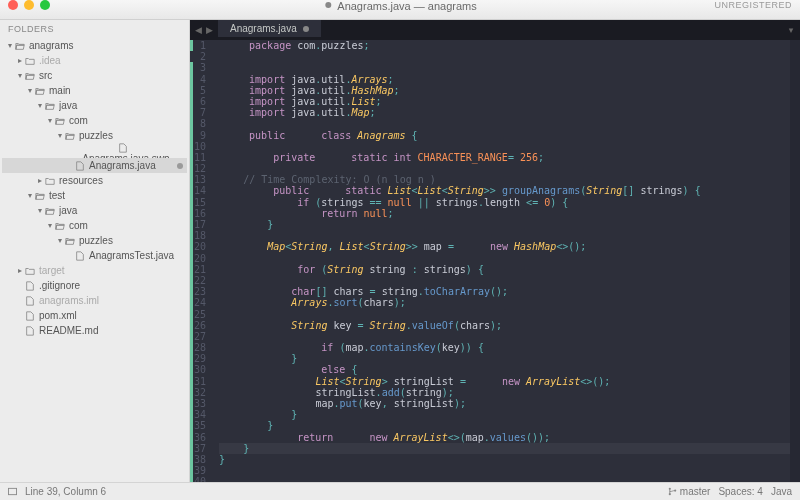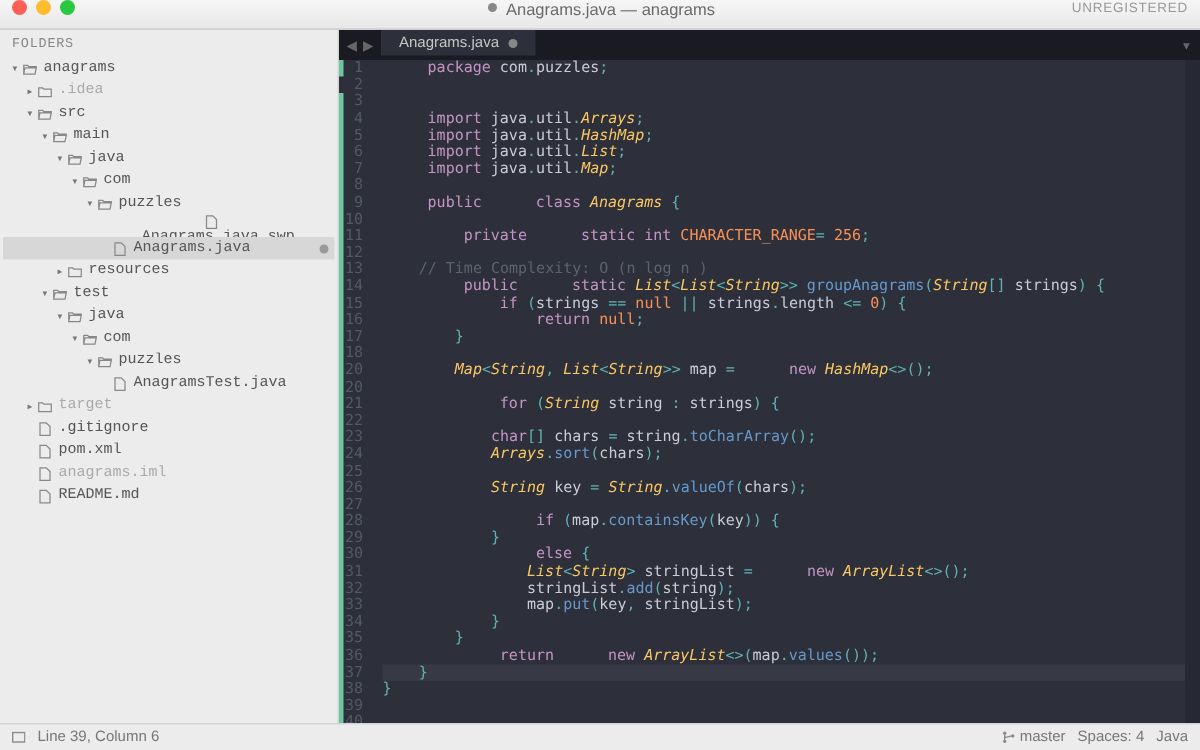--- a/index.html
+++ b/index.html
@@ -12,21 +12,21 @@
   .dot { width: 10px; height: 10px; border-radius: 50%; }
   .dot.close { background:#ff5f57; } .dot.min { background:#febc2e; } .dot.max { background:#28c840; }
   .title-center { position:absolute; left:50%; transform:translateX(-50%); display:flex; align-items:center; gap:4px; }
   .title-center svg { width:10px;height:10px; }
   .unreg { margin-left:auto; font-size:9px; color:#999; letter-spacing:0.5px; }
 
   
   .shell { display:flex; height: 462px; }
 
   
-  .sidebar { width: 226px; background:#ececec; border-right:1px solid #d4d4d4; font-size:10px; color:#555; overflow:hidden;font-family:Liberation Mono, monospace; }
+  .sidebar { width: 190px; background:#ececec; border-right:1px solid #d4d4d4; font-size:10px; color:#555; overflow:hidden; }
   .sidebar-header { padding:4px 8px; font-size:9px; letter-spacing:0.5px; color:#888; }
   .tree { padding: 0 2px; }
   .row { display:flex; align-items:center; height:15px; padding-right:4px; white-space:nowrap; }
   .disclosure { width:8px; text-align:center; font-size:8px; color:#777; }
   .ficon { width:12px; display:inline-flex; justify-content:center; margin-right:3px; }
   .ficon svg { width:10px; height:10px; }
   .row .name { flex:1; overflow:hidden; text-overflow:ellipsis; }
   .row.sel { background:#d7d7d7; }
   .dirty { width:6px;height:6px;border-radius:50%;background:#9a9a9a; margin-left:4px; flex:none; }
   .dim { color:#aaa; }
@@ -235,37 +235,37 @@
         </div>
         <div class="row" style="padding-left: 14px;">
           <span class="disclosure"></span>
           <span class="ficon">
             <svg viewBox="0 0 12 12">
               <path d="M2 1h5l3 3v7H2z" fill="none" stroke="#888" stroke-width="1"></path>
             </svg>
           </span>
           <span class="name">.gitignore</span>
         </div>
+        <div class="row dim" style="padding-left: 14px;">
+          <span class="disclosure"></span>
+          <span class="ficon">
+            <svg viewBox="0 0 12 12">
+              <path d="M2 1h5l3 3v7H2z" fill="none" stroke="#888" stroke-width="1"></path>
+            </svg>
+          </span>
+          <span class="name">anagrams.iml</span>
+        </div>
         <div class="row" style="padding-left: 14px;">
           <span class="disclosure"></span>
           <span class="ficon">
             <svg viewBox="0 0 12 12">
               <path d="M2 1h5l3 3v7H2z" fill="none" stroke="#888" stroke-width="1"></path>
             </svg>
           </span>
           <span class="name">pom.xml</span>
-        </div>
-        <div class="row dim" style="padding-left: 14px;">
-          <span class="disclosure"></span>
-          <span class="ficon">
-            <svg viewBox="0 0 12 12">
-              <path d="M2 1h5l3 3v7H2z" fill="none" stroke="#888" stroke-width="1"></path>
-            </svg>
-          </span>
-          <span class="name">anagrams.iml</span>
         </div>
         <div class="row" style="padding-left: 14px;">
           <span class="disclosure"></span>
           <span class="ficon">
             <svg viewBox="0 0 12 12">
               <path d="M2 1h5l3 3v7H2z" fill="none" stroke="#888" stroke-width="1"></path>
             </svg>
           </span>
           <span class="name">README.md</span>
         </div>

